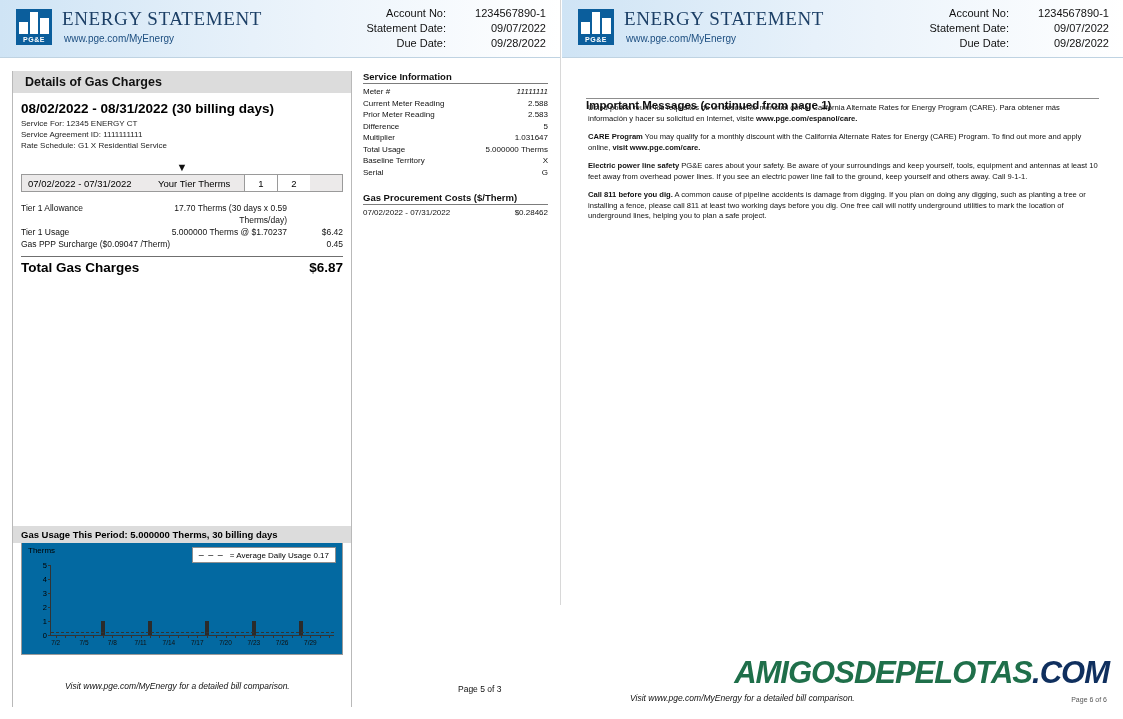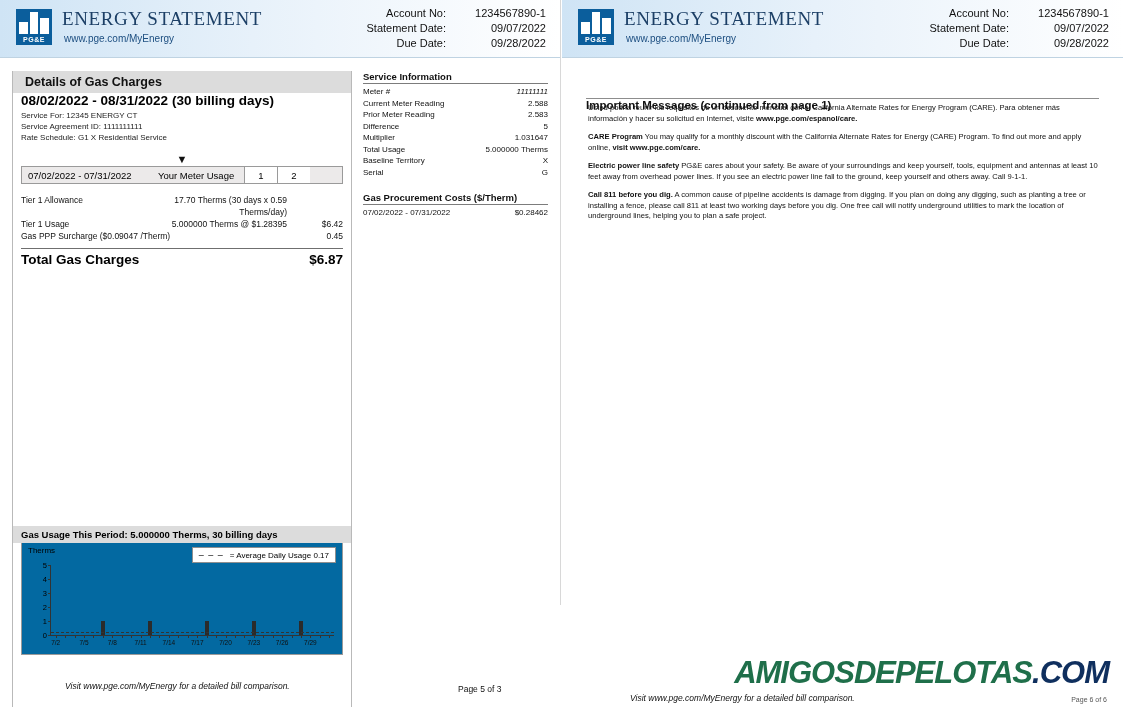--- a/index.html
+++ b/index.html
@@ -85,21 +85,21 @@
     position: absolute; left: 363px; top: 12px;
     width: 185px;
   }
 
   .band {
     background: #dcdcdc;
     font-size: 12.5px; font-weight: bold; color: #111;
     padding: 4px 8px 4px 12px;
   }
   .col-a .sect-title {
-    font-size: 13.5px; font-weight: bold; padding: 0 8px 2px 8px;
+    font-size: 13.5px; font-weight: bold; padding: 8px 8px 2px 8px;
   }
   .tiny { font-size: 8px; color: #222; line-height: 11px; padding: 0 8px; }
 
   .tier-arrow {
     text-align: center; font-size: 11px; color: #111; line-height: 8px;
     margin-top: 12px;
   }
   .tier-bar {
     margin: 3px 8px 0 8px;
     border: 1px solid #9a9a9a;
@@ -265,34 +265,34 @@
       <div class="col-a">
         <div class="band">Details of Gas Charges</div>
         <div class="sect-title">08/02/2022 - 08/31/2022 (30 billing days)</div>
         <div class="tiny">Service For: 12345 ENERGY CT</div>
         <div class="tiny">Service Agreement ID: 1111111111</div>
         <div class="tiny">Rate Schedule: G1 X Residential Service</div>
 
         <div class="tier-arrow">▼</div>
         <div class="tier-bar">
           <span class="range">07/02/2022 - 07/31/2022</span>
-          <span class="lab">Your Meter Usage</span>
+          <span class="lab">Your Tier Therms</span>
           <span class="box">1</span>
           <span class="box">2</span>
         </div>
 
         <div class="lines">
           <div class="lrow">
             <span class="d">Tier 1 Allowance</span>
             <span class="m">17.70 Therms (30 days x 0.59 Therms/day)</span>
             <span class="a"></span>
           </div>
           <div class="lrow">
             <span class="d">Tier 1 Usage</span>
-            <span class="m">5.000000 Therms @ $1.28395</span>
+            <span class="m">5.000000 Therms @ $1.70237</span>
             <span class="a">$6.42</span>
           </div>
           <div class="lrow">
             <span class="d" style="flex:0 0 210px">Gas PPP Surcharge ($0.09047 /Therm)</span>
             <span class="m"></span>
             <span class="a">0.45</span>
           </div>
         </div>
 
         <div class="total-row">

